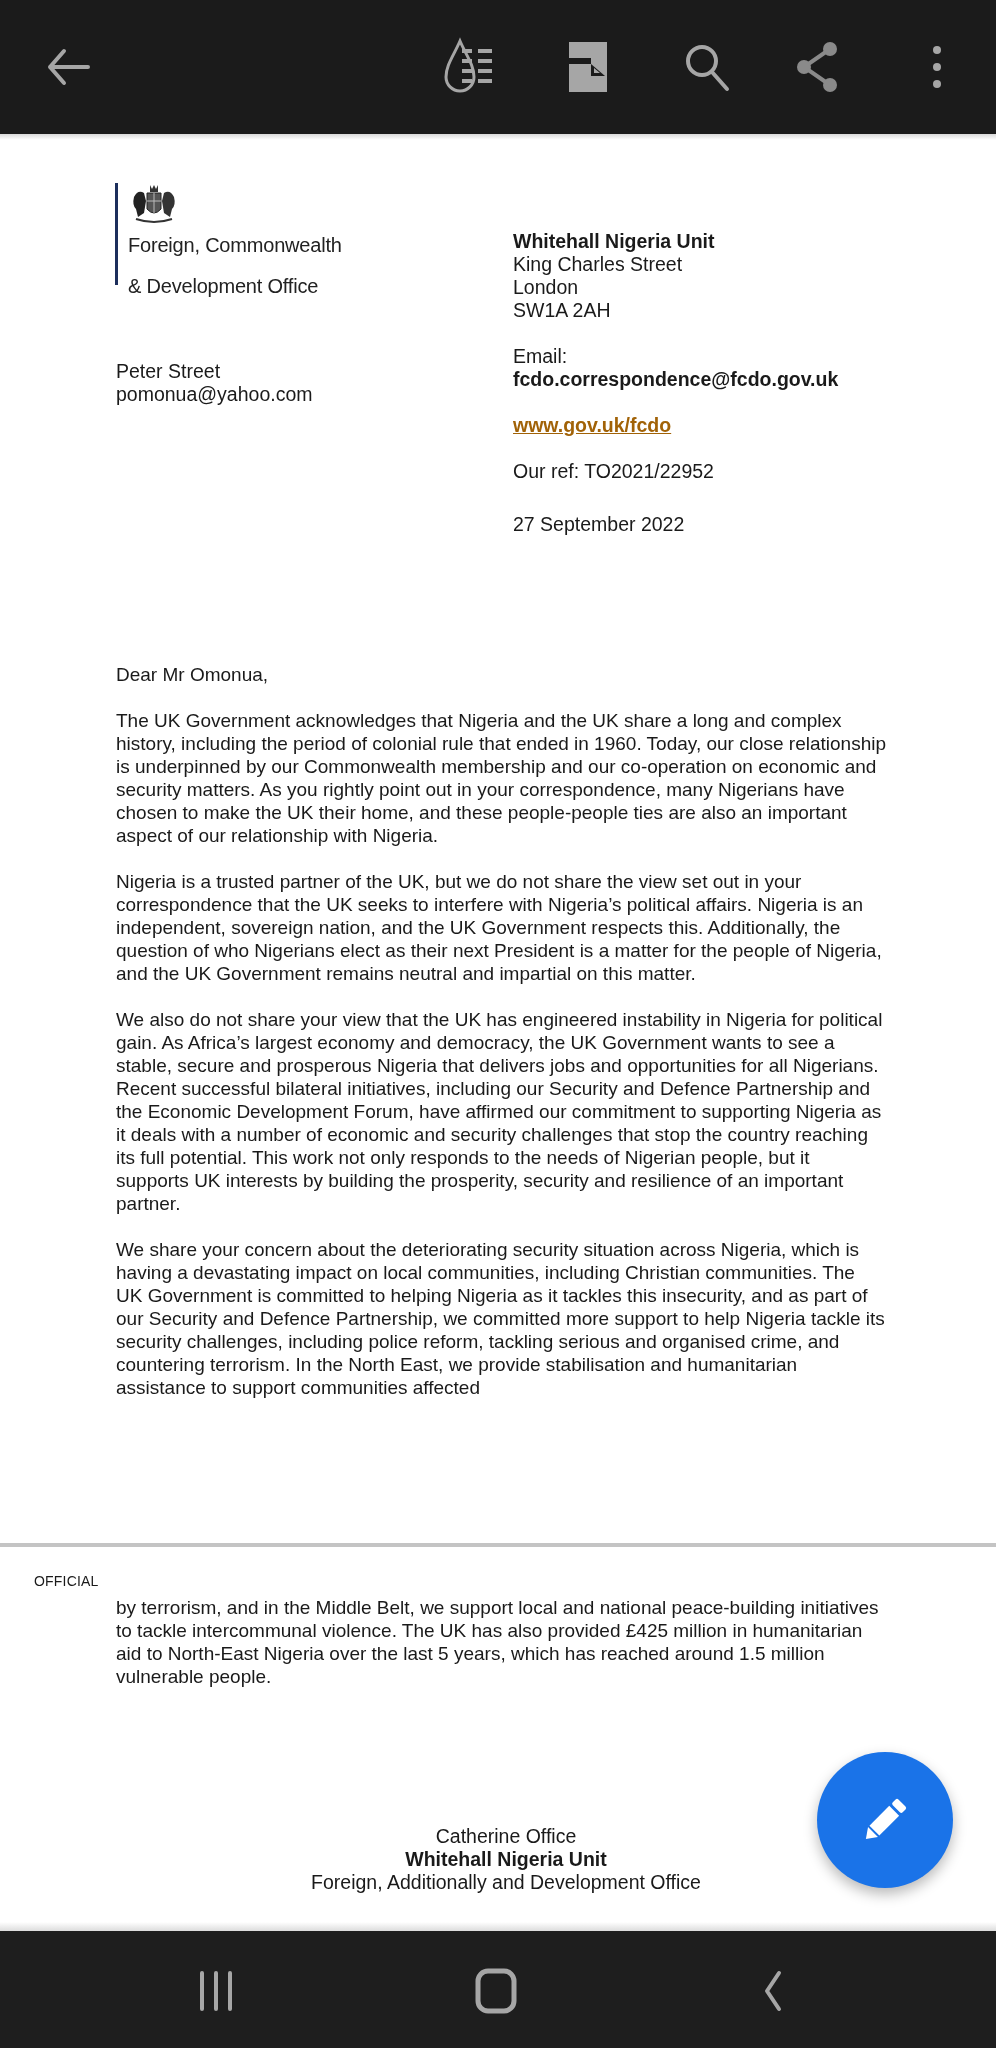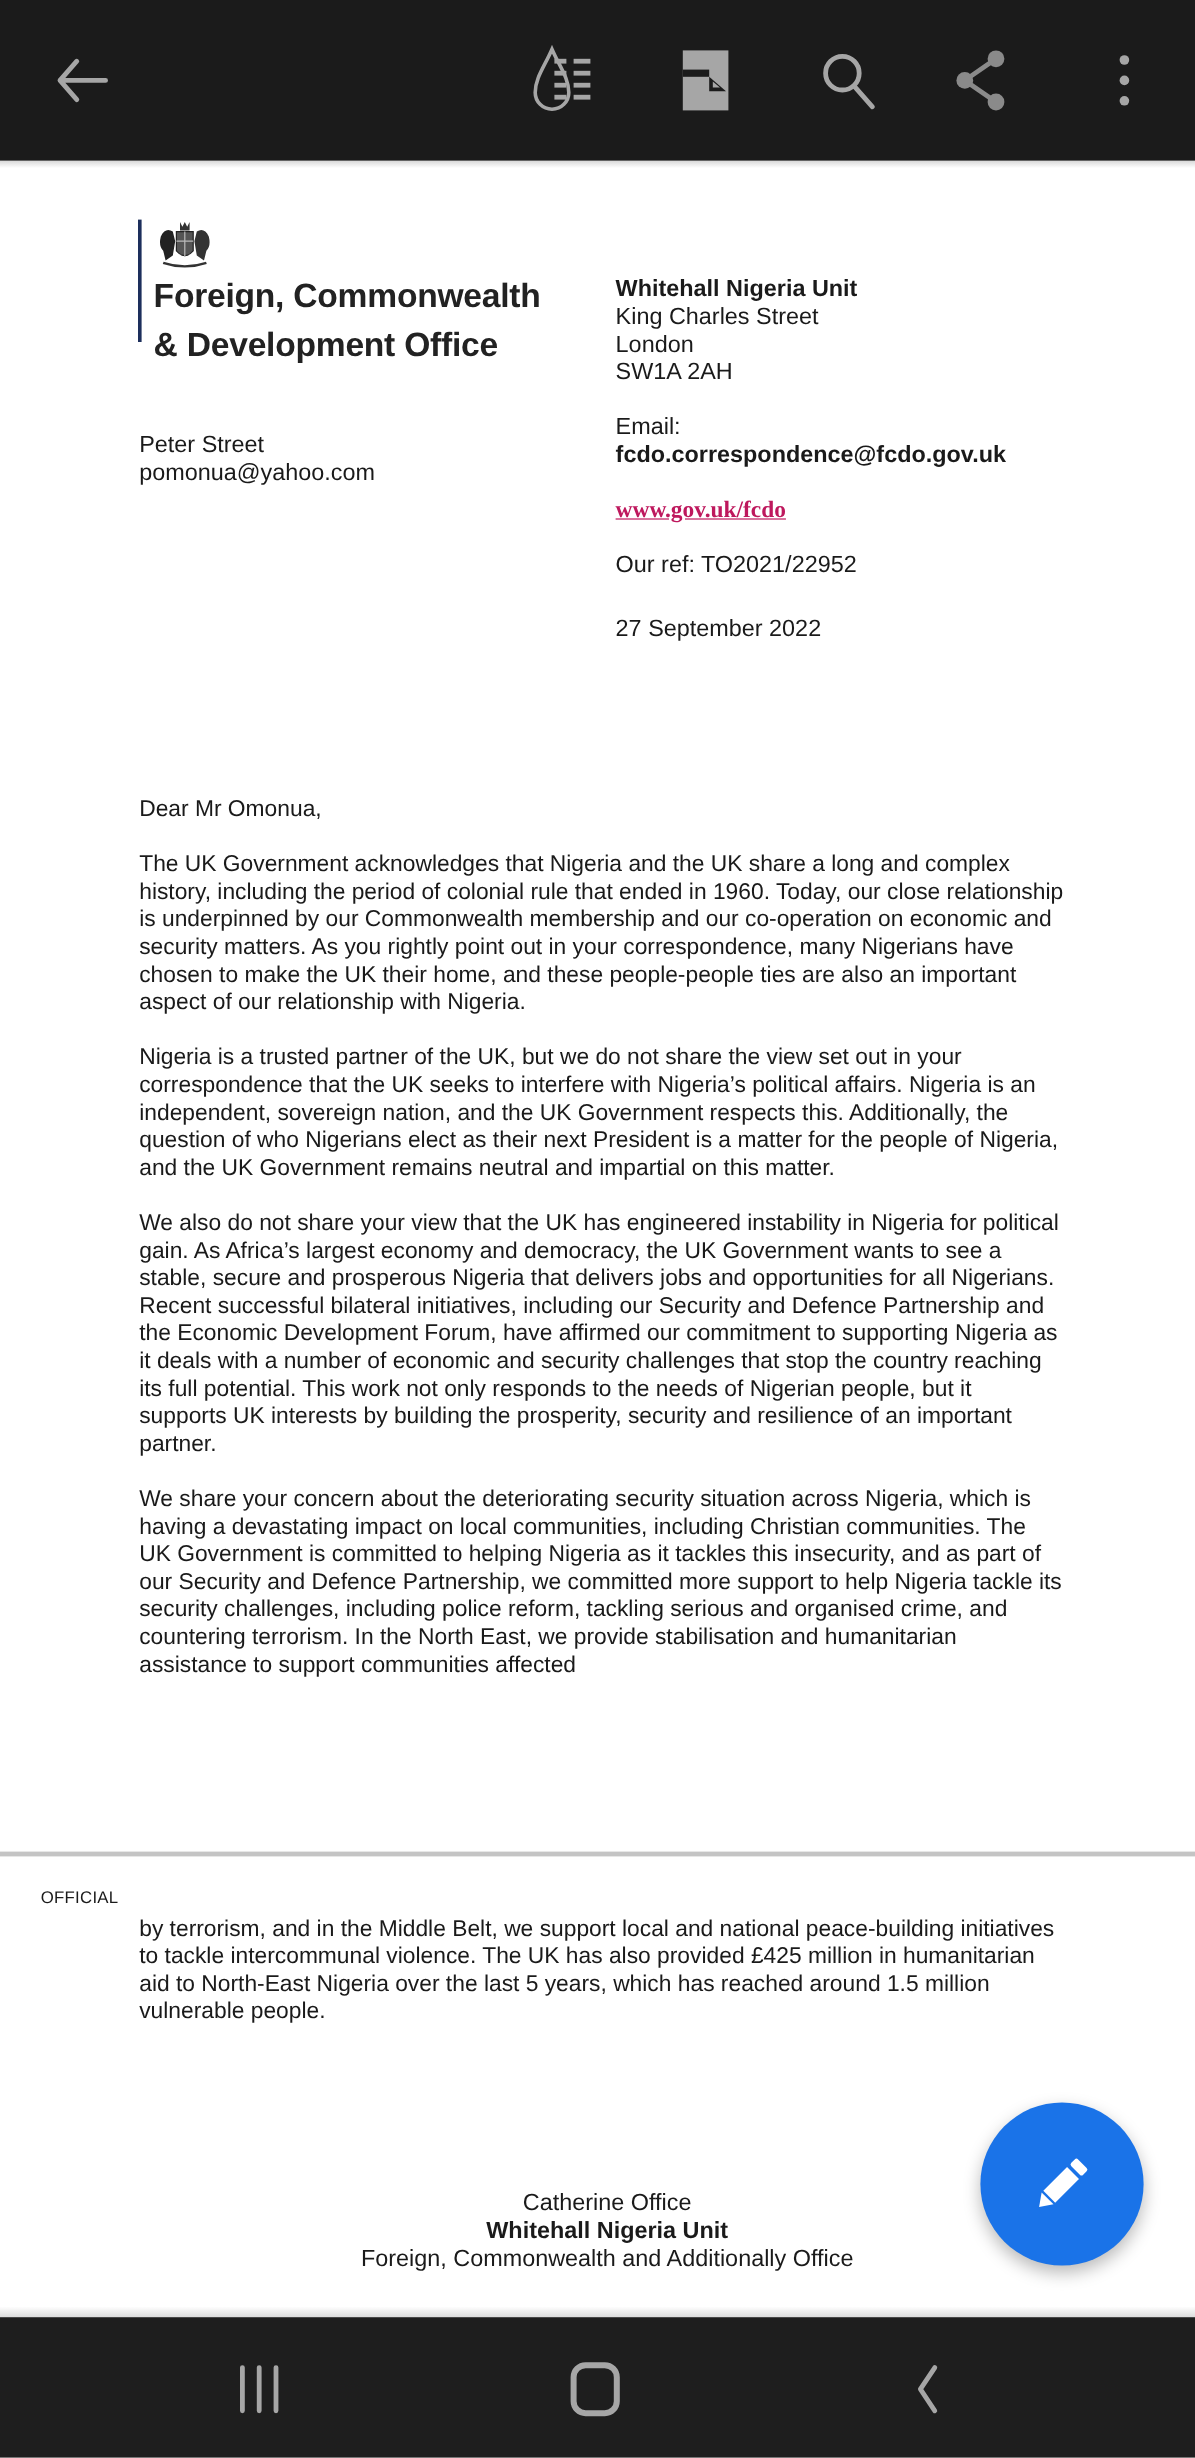--- a/index.html
+++ b/index.html
@@ -22,27 +22,27 @@
     background: linear-gradient(#d8d8d8, #ffffff);
   }
 
   
   .letter { position: absolute; left: 0; top: 140px; width: 996px; }
   .logo-block {
     position: absolute; left: 115px; top: 43px; height: 102px;
     border-left: 3px solid #1d2f5c; padding-left: 10px;
   }
   .crest { width: 48px; height: 42px; margin-left: 2px; }
-  .logo-text { font-size: 28px; line-height: 29px; color: #222; letter-spacing: -0.2px; margin-top: 2px; font-weight: bold; }
+  .logo-text { font-size: 20px; line-height: 29px; color: #222; letter-spacing: -0.2px; margin-top: 2px; }
 
   .recipient { position: absolute; left: 116px; top: 220px; font-size: 19.5px; line-height: 23px; }
   .sender { position: absolute; left: 513px; top: 90px; font-size: 19.5px; line-height: 23px; }
   .sender .b { font-weight: bold; }
   .sender .gap { height: 23px; }
-  .sender a { color: #be185d; font-weight: bold; text-decoration: underline; font-family: Liberation Serif, serif; }
+  .sender a { color: #a16207; font-weight: bold; text-decoration: underline; }
 
   .body-text {
     position: absolute; left: 116px; width: 770px; font-size: 19px; line-height: 23px;
     font-family: "Liberation Sans Narrow", "Liberation Sans", sans-serif;
   }
   .body-text p { margin: 0 0 23px 0; }
 
   
   .page-break {
     position: absolute; left: 0; top: 1543px; width: 996px; height: 4px; background: #c4c4c4;
@@ -177,21 +177,21 @@
 <div class="page-break"></div>
 <div class="official">OFFICIAL</div>
 
 <div class="body-text" style="top:1596px;">
   <p>by terrorism, and in the Middle Belt, we support local and national peace-building initiatives to tackle intercommunal violence. The UK has also provided £425 million in humanitarian aid to North-East Nigeria over the last 5 years, which has reached around 1.5 million vulnerable people.</p>
 </div>
 
 <div class="signature">
   <div>Catherine Office</div>
   <div class="b">Whitehall Nigeria Unit</div>
-  <div>Foreign, Commonwealth and Additionally Office</div>
+  <div>Foreign, Additionally and Development Office</div>
 </div>
 
 <div class="fab">
   <svg width="56" height="56" viewBox="0 0 56 56">
     <g transform="rotate(45 28 28)">
       <rect x="21" y="4" width="14" height="8" rx="2" fill="#ffffff"></rect>
       <rect x="21" y="15" width="14" height="28" fill="#ffffff"></rect>
       <path d="M21 45 L35 45 L28 55 Z" fill="#ffffff"></path>
     </g>
   </svg>

